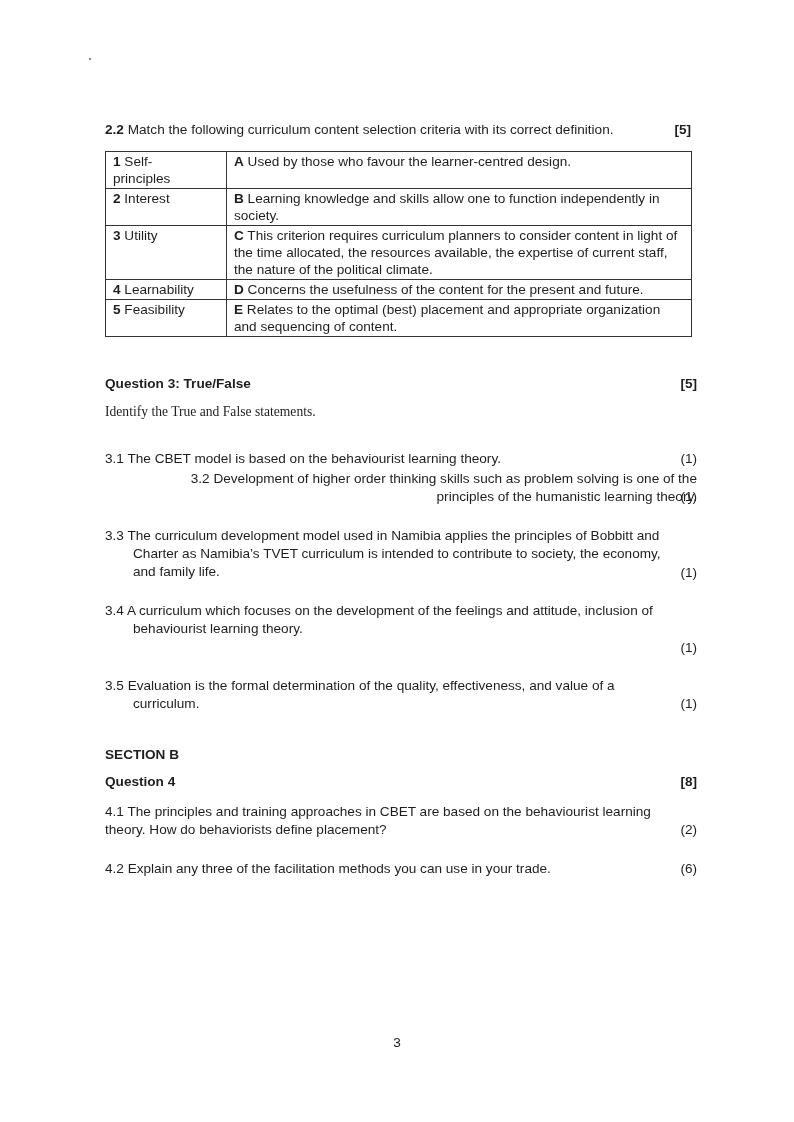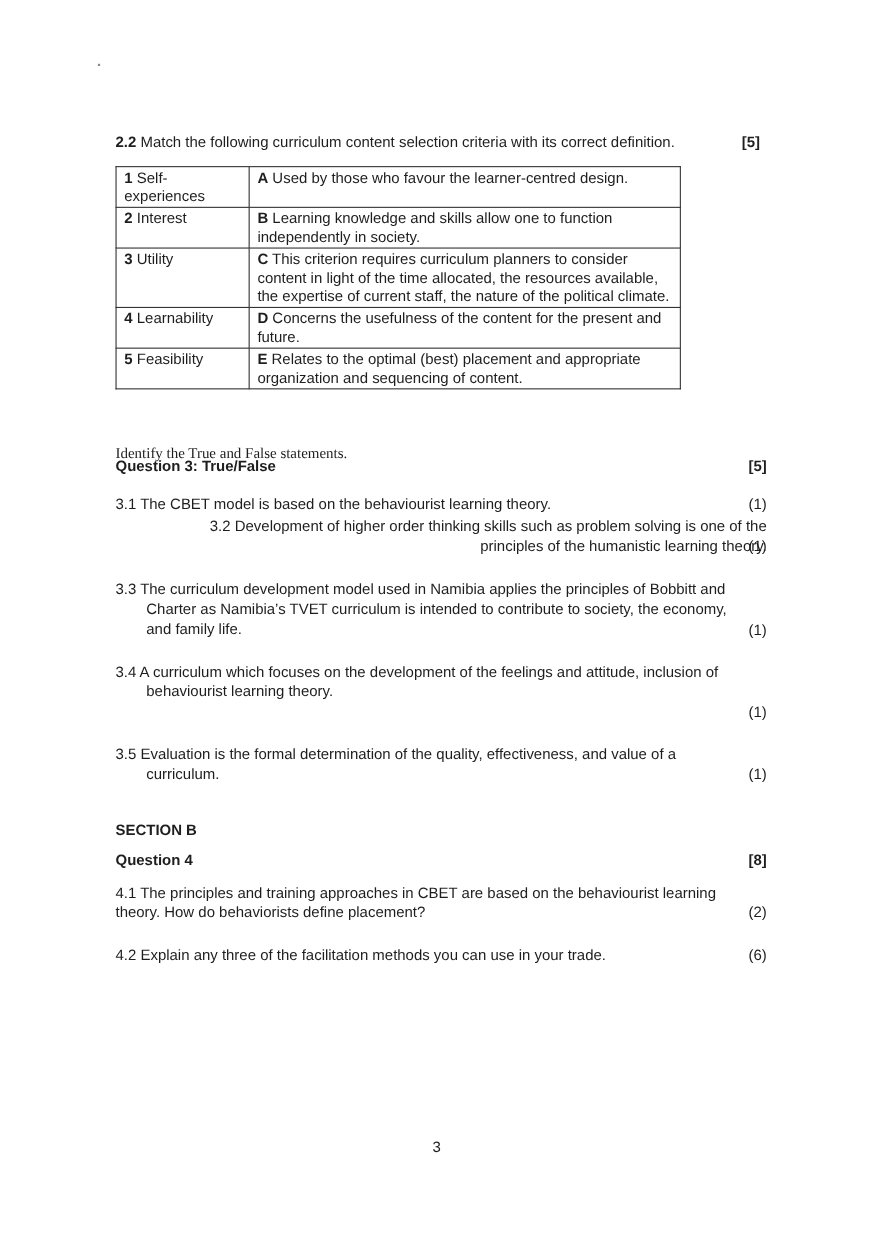--- a/index.html
+++ b/index.html
@@ -2,42 +2,42 @@
 <html><head>
 <meta charset="utf-8">
 <style>
   html, body { margin: 0; padding: 0; background: #ffffff; }
   body { width: 794px; height: 1122px; position: relative; overflow: hidden;
          font-family: "Liberation Sans", sans-serif; color: #1e1e1e; font-size: 13.6px; }
   .line { position: absolute; left: 105px; width: 592px; line-height: 18px; white-space: nowrap; }
   .marks { position: absolute; right: 0; top: 0; }
   .indent { padding-left: 28px; }
   b { font-weight: bold; }
-  table.match { position: absolute; left: 105px; top: 151px; width: 514px; border-collapse: collapse;
+  table.match { position: absolute; left: 105px; top: 151px; width: 587px; border-collapse: collapse;
                 font-size: 13.6px; line-height: 17px; }
   table.match td { border: 1px solid #333; vertical-align: top; padding: 1px 5px 1px 7px; }
   table.match td.c1 { width: 108px; }
   .dot { position: absolute; left: 89px; top: 58px; width: 2px; height: 2px; background: #888; }
   .pagenum { position: absolute; left: 0; width: 794px; text-align: center; top: 1035px; font-size: 13.6px; }
 </style>
 </head>
 <body>
 
 <div class="dot"></div>
 
 <div class="line" style="top:121px;">
   <b>2.2</b>
   <span>Match the following curriculum content selection criteria with its correct definition.</span>
   <b class="marks" style="right:6px;">[5]</b>
 </div>
 
 <table class="match">
   <tbody>
       <tr style="height:36px;">
-    <td class="c1"><b>1</b> <span>Self-</span><br><span>experiences</span></td>
+    <td class="c1"><b>1</b> <span>Self-</span><br><span>principles</span></td>
     <td><b>A</b> <span>Used by those who favour the learner-centred design.</span></td>
   </tr>
   <tr>
     <td class="c1"><b>2</b> <span>Interest</span></td>
     <td><b>B</b> <span>Learning knowledge and skills allow one to function independently in society.</span></td>
   </tr>
   <tr>
     <td class="c1"><b>3</b> <span>Utility</span></td>
     <td><b>C</b> <span>This criterion requires curriculum planners to consider content in light of the time allocated, the resources available, the expertise of current staff, the nature of the political climate.</span></td>
   </tr>
@@ -45,21 +45,21 @@
     <td class="c1"><b>4</b> <span>Learnability</span></td>
     <td><b>D</b> <span>Concerns the usefulness of the content for the present and future.</span></td>
   </tr>
   <tr>
     <td class="c1"><b>5</b> <span>Feasibility</span></td>
     <td><b>E</b> <span>Relates to the optimal (best) placement and appropriate organization and sequencing of content.</span></td>
   </tr>
 </tbody>
   </table>
 
-<div class="line" style="top:375px;margin-top:40px;">
+<div class="line" style="top:375px;">
   <b>Question 3: True/False</b>
   <b class="marks">[5]</b>
 </div>
 <div class="line" style="top:403px;font-family:Liberation Serif, serif;">Identify the True and False statements.</div>
 
 <div class="line" style="top:450px;">
   <div>3.1 The CBET model is based on the behaviourist learning theory.</div>
   <span class="marks" style="top:0;">(1)</span>
 </div>
 

